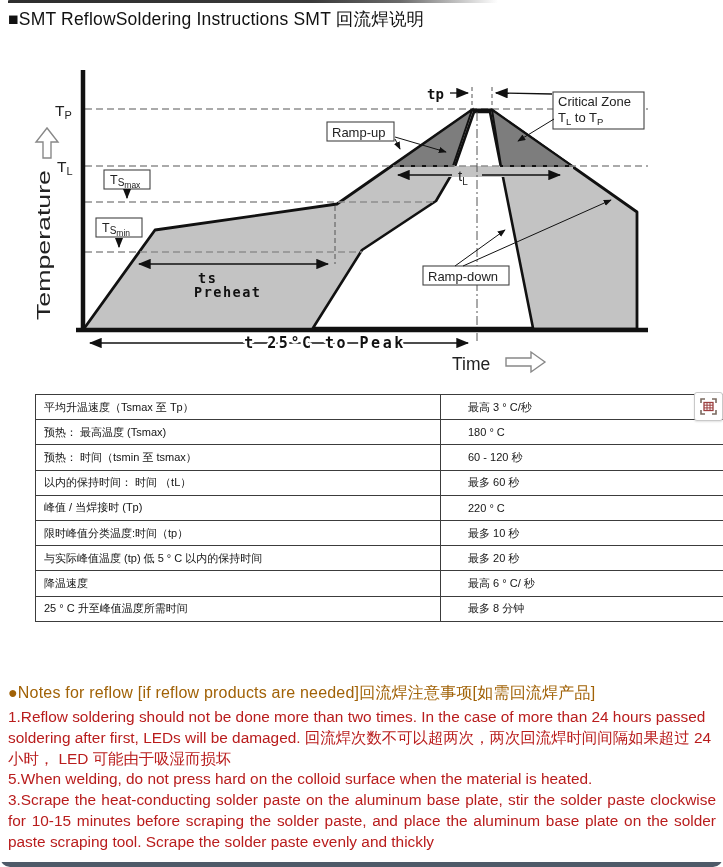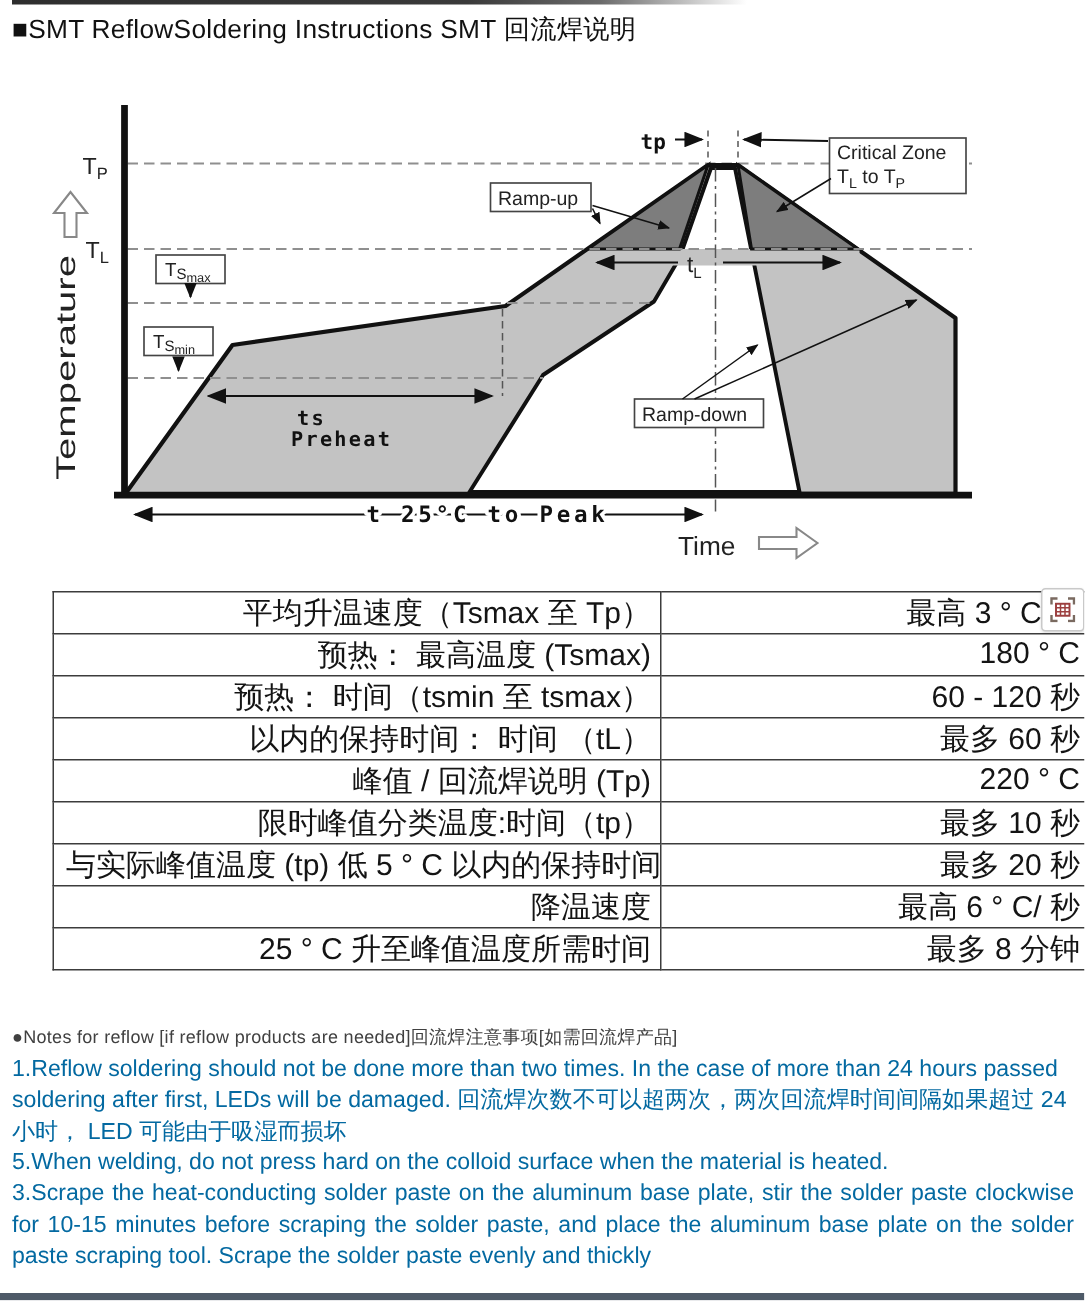--- a/index.html
+++ b/index.html
@@ -1,43 +1,43 @@
 <!DOCTYPE html>
 <html><head>
 <meta charset="utf-8">
 <style>
   html,body{margin:0;padding:0;background:#fff;}
   #page{position:relative;width:723px;height:867px;background:#fff;overflow:hidden;
-        font-family:"Liberation Sans",sans-serif;color:#1a1a1a;}
+        font-family:"Liberation Sans",sans-serif;color:#1a1a1a;border-radius:10px;}
   
   #topArtifact{position:absolute;left:8px;top:0;width:490px;height:3px;
     background:linear-gradient(to right,#2e2e2e 0%,#3a3a3a 62%,#6a6a6a 80%,rgba(120,120,120,0) 100%);}
   
   #title{position:absolute;left:8px;top:7px;font-size:17.5px;letter-spacing:.2px;color:#111;}
   
   #chart{position:absolute;left:0;top:55px;}
   .sans{font-family:"Liberation Sans",sans-serif;fill:#222;}
   .mono{font-family:"DejaVu Sans Mono",monospace;font-weight:bold;fill:#111;}
   .halo{paint-order:stroke;stroke:#fff;stroke-width:5px;stroke-linejoin:round;}
   .boxlbl{fill:#fff;stroke:#444;stroke-width:1.1;}
   
   #tblWrap{position:absolute;left:35px;top:394px;width:656px;}
   table.reflow{border-collapse:collapse;width:100%;table-layout:fixed;}
-  table.reflow td{border:1.4px solid #3c3c3c;height:24.2px;font-size:20px;
-    padding:0 6px 0 8px;vertical-align:middle;color:#141414;white-space:nowrap;overflow:hidden;text-align:right;}
+  table.reflow td{border:1.4px solid #3c3c3c;height:24.2px;font-size:11px;
+    padding:0 6px 0 8px;vertical-align:middle;color:#141414;white-space:nowrap;overflow:hidden;}
   table.reflow td.c1{width:390px;}
   table.reflow td.c2{width:252px;padding-left:27px;}
   
   #capBtn{position:absolute;left:694px;top:392px;width:27px;height:27px;background:#fff;
     border:1px solid #c9c9c9;border-radius:3px;box-shadow:0 1px 2px rgba(0,0,0,.12);
     display:flex;align-items:center;justify-content:center;cursor:pointer;}
   
   #notes{position:absolute;left:8px;top:683px;width:708px;}
-  #notesHead{font-size:12px;color:#404040;margin:0 0 3px 0;letter-spacing:.2px;}
-  #notes p{margin:0;font-size:15.4px;line-height:20.8px;color:#0369a1;}
+  #notesHead{font-size:16px;color:#a16207;margin:0 0 3px 0;letter-spacing:.2px;}
+  #notes p{margin:0;font-size:15.4px;line-height:20.8px;color:#b91c1c;}
   #notes p.just{text-align:justify;}
   
   #bottomBar{position:absolute;left:0;top:862px;width:723px;height:5px;}
 </style>
 </head>
 <body>
 
 <div id="page">
 
   <div id="topArtifact"></div>
@@ -152,21 +152,21 @@
           </tr>
           <tr>
             <td class="c1">预热： 时间（tsmin 至 tsmax）</td>
             <td class="c2">60 - 120 秒</td>
           </tr>
           <tr>
             <td class="c1">以内的保持时间： 时间 （tL）</td>
             <td class="c2">最多 60 秒</td>
           </tr>
           <tr>
-            <td class="c1">峰值 / 回流焊说明 (Tp)</td>
+            <td class="c1">峰值 / 当焊接时 (Tp)</td>
             <td class="c2">220 ° C</td>
           </tr>
           <tr>
             <td class="c1">限时峰值分类温度:时间（tp）</td>
             <td class="c2">最多 10 秒</td>
           </tr>
           <tr>
             <td class="c1">与实际峰值温度 (tp) 低 5 ° C 以内的保持时间</td>
             <td class="c2">最多 20 秒</td>
           </tr>

